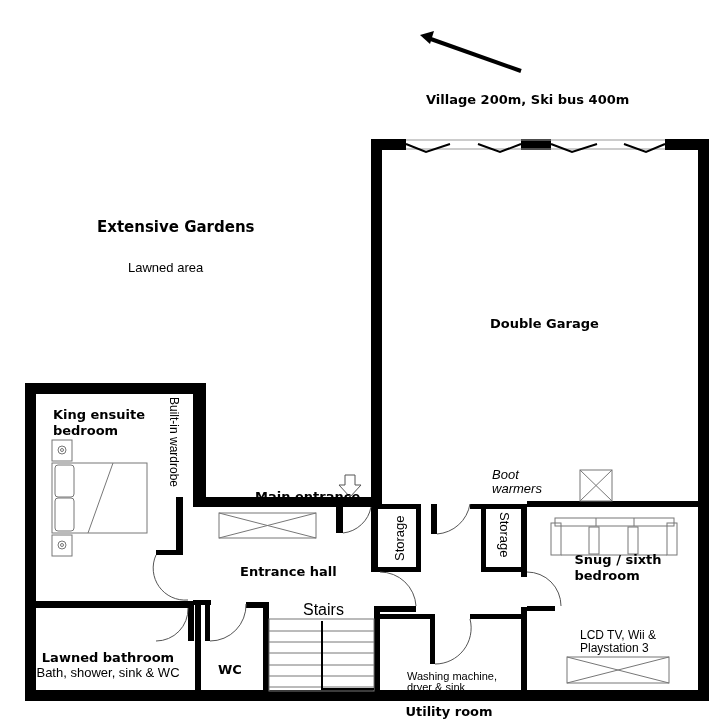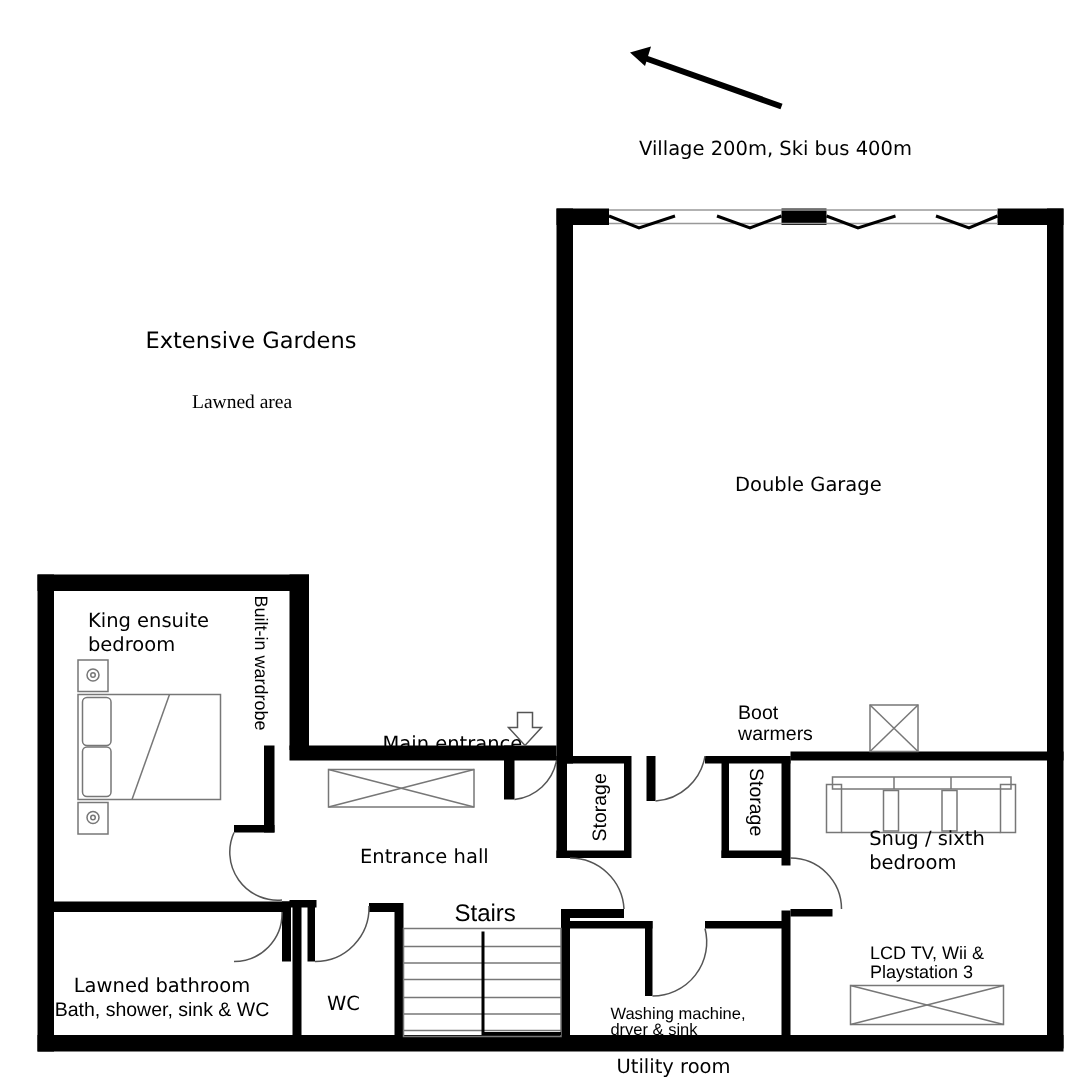--- a/index.html
+++ b/index.html
@@ -1,19 +1,19 @@
 <!DOCTYPE html>
 <html><head>
   <meta charset="utf-8">
   <style>
     html, body { margin: 0; padding: 0; background: #ffffff; }
     body { width: 725px; height: 721px; position: relative; overflow: hidden; }
     #plan { position: absolute; left: 0; top: 0; width: 725px; height: 721px; }
     .lbl { position: absolute; color: #000; font-family: "DejaVu Sans", sans-serif; white-space: nowrap; }
-    .b { font-weight: normal; }
+    .b { font-weight: bold; }
     .c { text-align: left; transform: translateX(-50%); }
     .vert { position: absolute; font-family: "Liberation Sans", sans-serif; color: #000; white-space: nowrap; transform-origin: 0 0; }
     .sans { font-family: "Liberation Sans", sans-serif; }
   </style>
 </head>
 <body>
 
 <svg id="plan" viewBox="0 0 725 721" xmlns="http://www.w3.org/2000/svg">
 
   <g>
@@ -137,33 +137,33 @@
   </g>
 
   <g>
     <polygon points="345,475 355,475 355,485 361,485 350,497 339,485 345,485" fill="#fff" stroke="#555" stroke-width="1"></polygon>
   </g>
 </svg>
 
 <div class="lbl b" style="left:426px;top:92px;font-size:13px;">Village 200m, Ski bus 400m</div>
 
 <div class="lbl b" style="left:97px;top:218px;font-size:15px;">Extensive Gardens</div>
-<div class="lbl sans" style="left:128px;top:260px;font-size:13px;font-family:Liberation Serif, serif;">Lawned area</div>
+<div class="lbl sans" style="left:128px;top:260px;font-size:13px;">Lawned area</div>
 
 <div class="lbl b" style="left:490px;top:316px;font-size:13px;">Double Garage</div>
 
 <div class="lbl b c" style="left:99px;top:407px;font-size:13px;line-height:16px;">
   <div>King ensuite</div>
   <div>bedroom</div>
 </div>
 <div class="vert" style="left:181px;top:397px;font-size:12px;transform:rotate(90deg);">Built-in wardrobe</div>
 
 <div class="lbl b" style="left:255px;top:452px;font-size:13px;margin-top:37px;">Main entrance</div>
 
-<div class="lbl sans c" style="left:517px;top:468px;font-size:13px;line-height:14px;">
+<div class="lbl sans c" style="left:517px;top:468px;font-size:13px;line-height:14px;font-style:italic;">
   <div>Boot</div>
   <div>warmers</div>
 </div>
 
 <div class="vert" style="left:392px;top:561px;font-size:13px;transform:rotate(-90deg);">Storage</div>
 <div class="vert" style="left:512px;top:512px;font-size:13px;transform:rotate(90deg);">Storage</div>
 
 <div class="lbl b" style="left:240px;top:564px;font-size:13px;">Entrance hall</div>
 <div class="lbl sans" style="left:303px;top:601px;font-size:16px;">Stairs</div>
 

